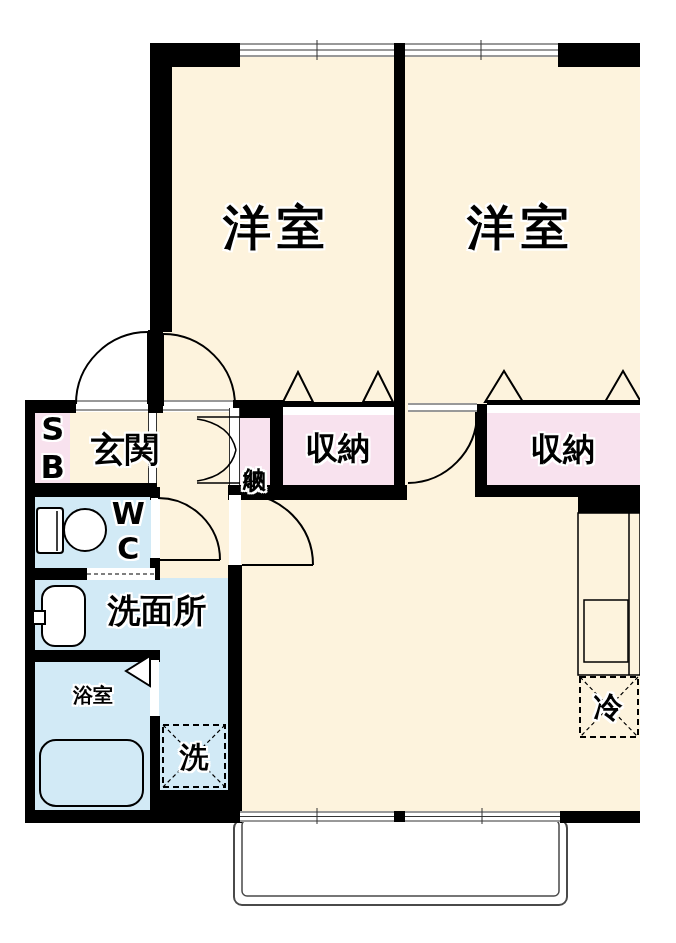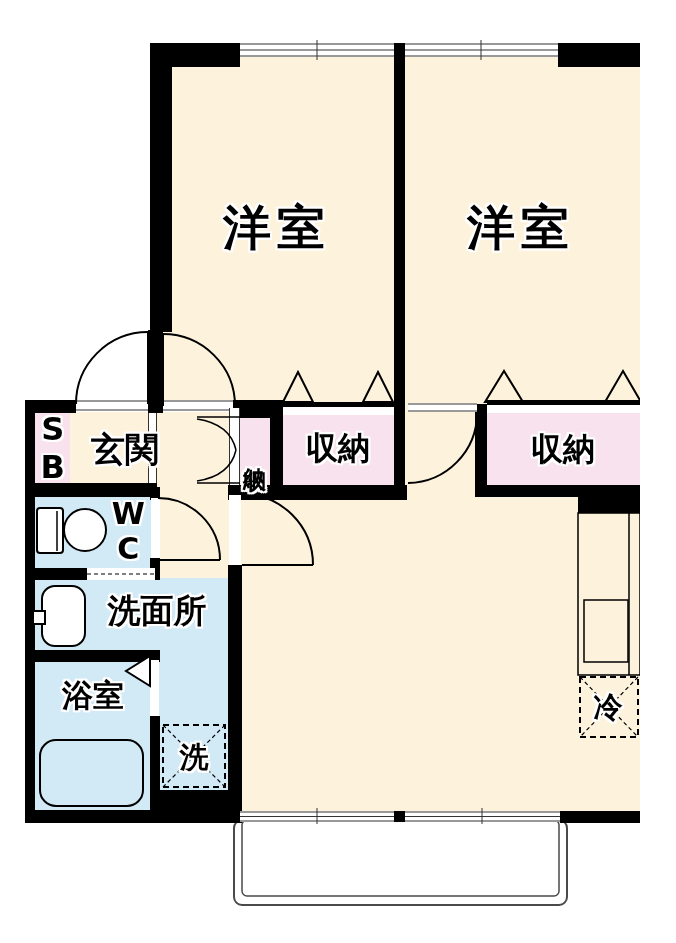--- a/index.html
+++ b/index.html
@@ -196,16 +196,16 @@
 
   <div class="lbl" style="left:277px;top:227px;font-size:48px;letter-spacing:6px;">洋室</div>
   <div class="lbl" style="left:521px;top:227px;font-size:48px;letter-spacing:6px;">洋室</div>
   <div class="lbl" style="left:125px;top:450px;font-size:34px;">玄関</div>
   <div class="lbl vert" style="left:52px;top:448px;font-size:32px;">SB</div>
   <div class="lbl vert" style="left:255px;top:450px;font-size:23px;">収納</div>
   <div class="lbl" style="left:338px;top:449px;font-size:32px;">収納</div>
   <div class="lbl" style="left:563px;top:450px;font-size:32px;">収納</div>
   <div class="lbl vert" style="left:128px;top:531px;font-size:30px;">WC</div>
   <div class="lbl" style="left:157px;top:611px;font-size:33px;">洗面所</div>
-  <div class="lbl" style="left:93px;top:695px;font-size:31px;">浴室</div>
+  <div class="lbl" style="left:93px;top:695px;font-size:20px;">浴室</div>
   <div class="lbl" style="left:194px;top:757px;font-size:29px;">洗</div>
   <div class="lbl" style="left:608px;top:707px;font-size:29px;">冷</div>
 </div>
 
 </body></html>

